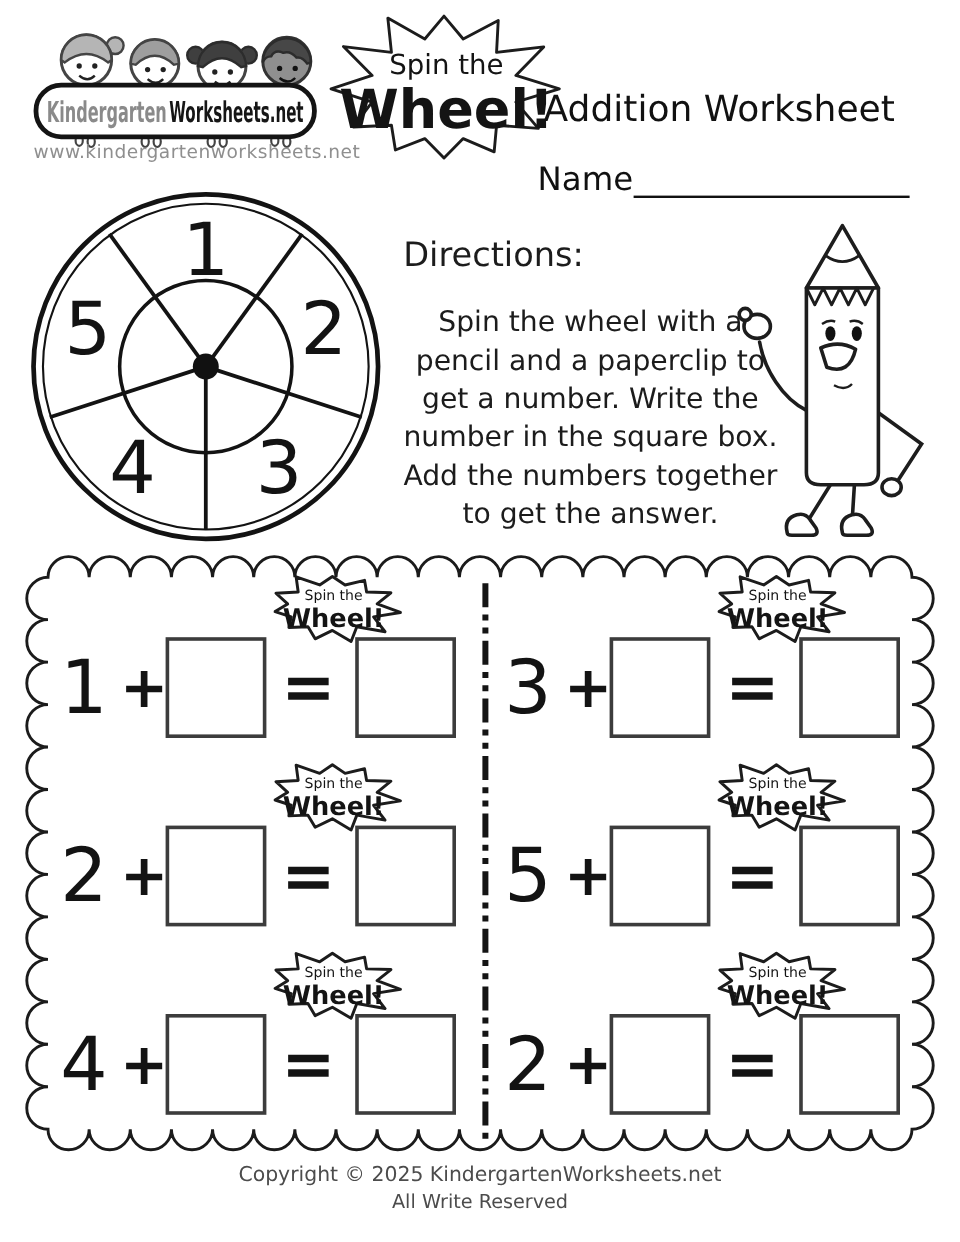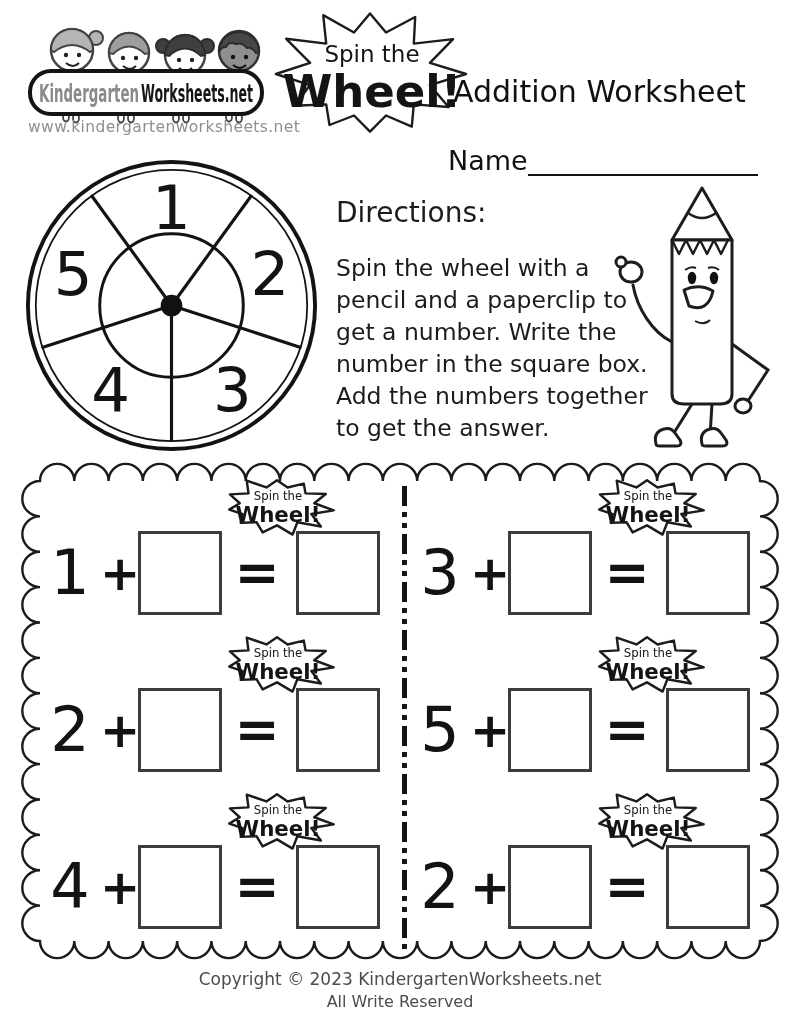--- a/index.html
+++ b/index.html
@@ -22,33 +22,33 @@
   
   .burst { fill:#fff; stroke:#1c1c1c; stroke-width:2.4; stroke-linejoin:round; }
   #bigburst { left:278px; top:4px; }
   #bigburst .b1 { font-size:23px; fill:#141414; }
   #bigburst .b2 { font-size:45px; font-weight:700; fill:#141414; }
   .miniburst { position:absolute; left:83px; top:-57px; width:112px; height:64px; }
   .miniburst .m1 { font-size:11.5px; fill:#141414; }
   .miniburst .m2 { font-size:21px; font-weight:700; fill:#141414; }
 
   .title { left:453px; top:74px; font-size:30px; font-weight:500; color:#111; white-space:nowrap; }
-  .namerow { left:448px; top:134px; font-size:27px; color:#111;margin-top:11px; }
+  .namerow { left:448px; top:134px; font-size:27px; color:#111; }
   .nameline { display:inline-block; width:230px; height:30px;
               border-bottom:2.5px solid #111; vertical-align:bottom; }
 
   
   #wheel { left:24px; top:158px; }
   #wheel .ring { fill:none; stroke:#131313; }
   #wheel .num { font-size:62px; fill:#131313; font-weight:500; }
 
   
   .directions { left:336px; top:196px; width:312px; }
   .dhead { font-size:28px; color:#1c1c1c; margin-bottom:24px; }
-  .dbody { font-size:23.5px; line-height:1.36; color:#1c1c1c; white-space:pre-line; }
+  .dbody { font-size:23.5px; line-height:1.36; color:#1c1c1c; white-space:pre-line;text-align:center; }
 
   #pencil { left:612px; top:182px; }
   .ink { fill:#fff; stroke:#1d1d1d; stroke-width:3; stroke-linejoin:round; stroke-linecap:round; }
   .ink-line { fill:none; stroke:#1d1d1d; stroke-width:3; stroke-linecap:round; }
 
   
   #panel { left:20px; top:450px; }
   #scallop-path { fill:#fff; stroke:#1b1b1b; stroke-width:2.4; }
   .divider { stroke:#141414; stroke-width:5; stroke-dasharray:20 6 5 6 5 6; }
 
@@ -275,17 +275,17 @@
         <polygon class="burst" points="55.0,5.8 65.4,12.8 81.3,9.0 83.0,18.6 102.9,19.2 91.6,28.3 110.7,35.3 88.7,38.9 98.1,51.1 75.0,47.0 70.3,59.1 55.0,50.0 40.9,56.9 35.0,47.0 19.4,47.6 21.3,38.9 8.1,34.6 18.4,28.3 8.8,19.6 27.0,18.6 25.3,6.1 44.6,12.8"></polygon>
         <text class="m1" x="56" y="25">Spin the</text>
         <text class="m2" x="56" y="47">Wheel!</text>
       </svg>
     </div>
     <span class="op eq">=</span>
     <div class="sbox answer"></div>
   </div>
 
   <div class="footer abs">
-    <div class="f1">Copyright © 2023 KindergartenWorksheets.net</div>
+    <div class="f1">Copyright © 2025 KindergartenWorksheets.net</div>
     <div class="f2">All Write Reserved</div>
   </div>
 
 </div>
 
 </body></html>

